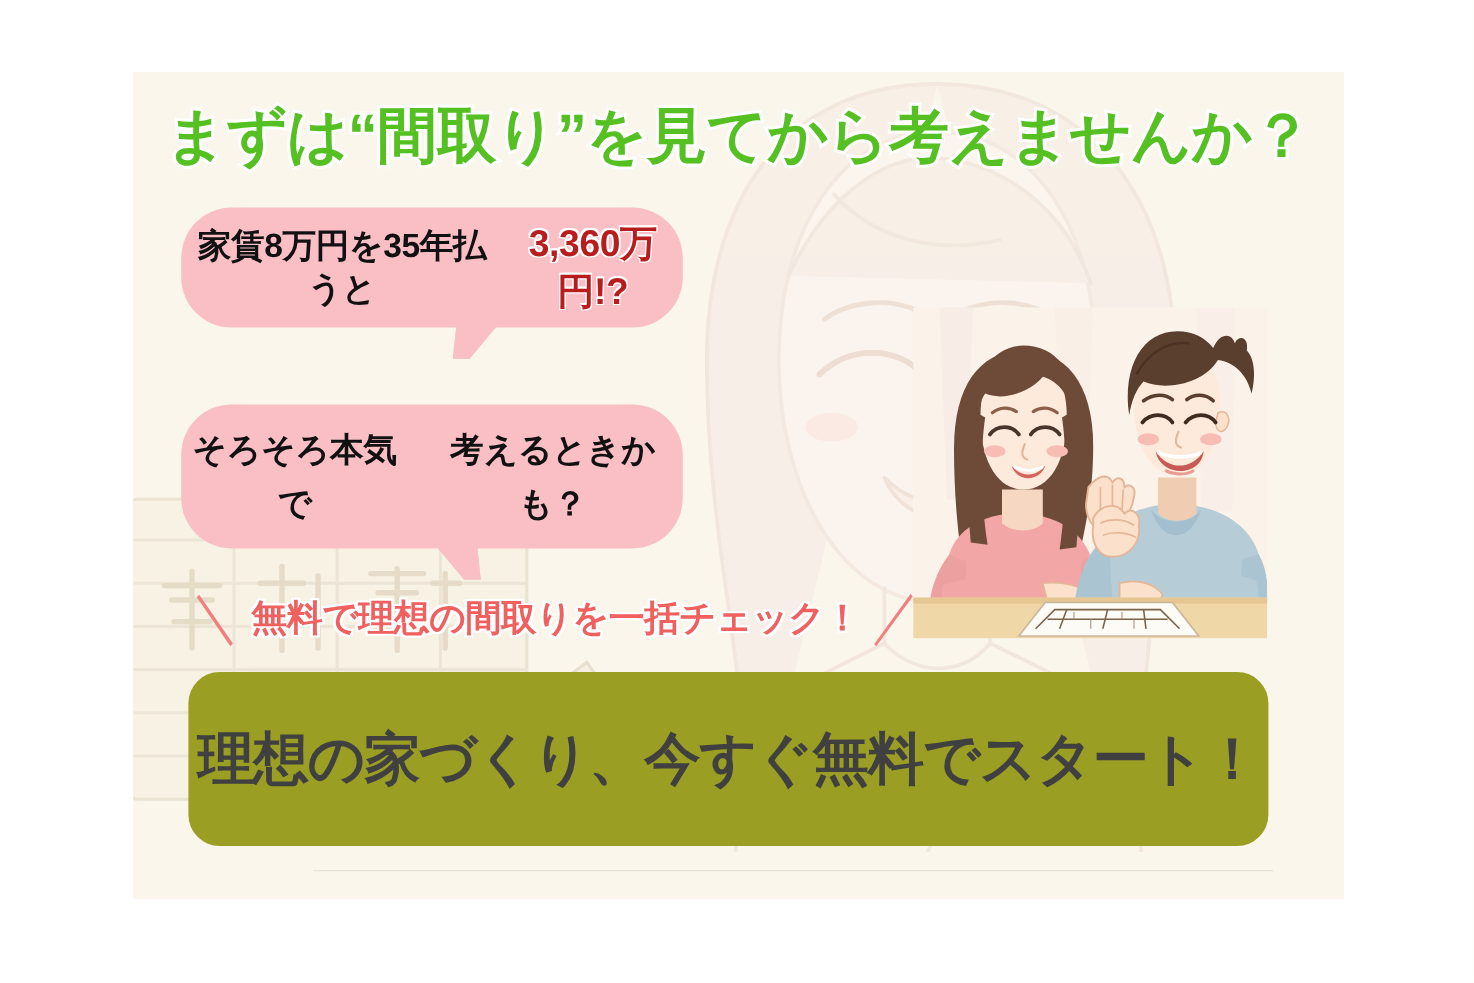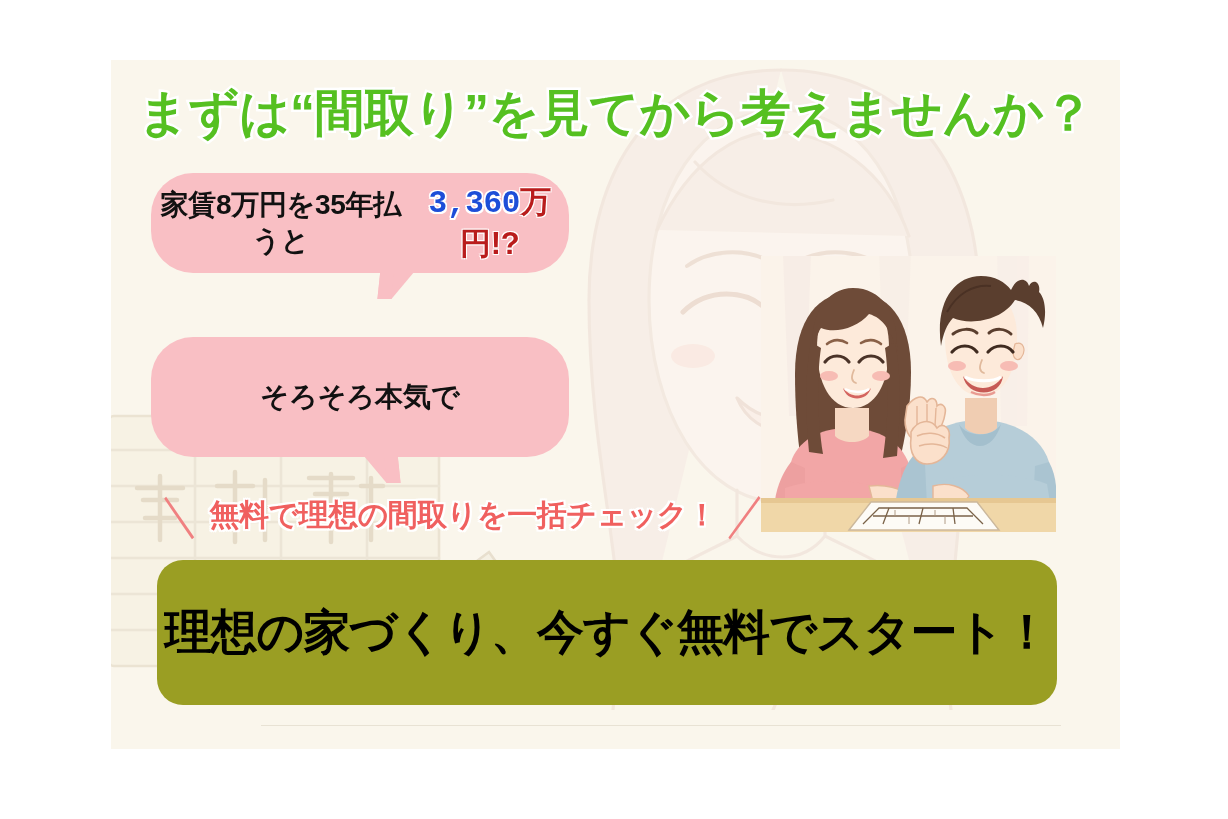--- a/index.html
+++ b/index.html
@@ -123,27 +123,26 @@
     left: 212px;
     bottom: -26px;
     border-right: 14px solid #f9bfc4;
     border-left: 22px solid transparent;
     border-top: 30px solid #f9bfc4;
     border-bottom: 0;
     transform: skewX(6deg);
   }
 
   .num-red {
-    color: #1d4ed8;
+    color: #b91c1c;
     text-shadow:
       1.5px 1.5px 0 #ffffff, -1.5px -1.5px 0 #ffffff,
       1.5px -1.5px 0 #ffffff, -1.5px 1.5px 0 #ffffff,
       0 1.5px 0 #ffffff, 0 -1.5px 0 #ffffff,
       1.5px 0 0 #ffffff, -1.5px 0 0 #ffffff;
-    font-family: Liberation Mono, monospace;
   }
   .num-blk {
     color: #b91c1c;
     text-shadow:
       1px 1px 0 #ffffff, -1px -1px 0 #ffffff,
       1px -1px 0 #ffffff, -1px 1px 0 #ffffff;
   }
 
   
   .free-strip {
@@ -189,21 +188,21 @@
     background: #9a9e23;
     border-radius: 26px;
     border: none;
     display: flex;
     align-items: center;
     justify-content: center;
     cursor: pointer;
     font-family: inherit;
   }
   .cta-button .cta-label {
-    color: #000000;
+    color: #404040;
     font-size: 47px;
     font-weight: 700;
     letter-spacing: -1px;
     white-space: nowrap;
   }
 
   
   .divider {
     position: absolute;
     left: 150px;
@@ -284,20 +283,21 @@
     <div class="bubble" id="bubble-rent">
       <span class="line-1">家賃8万円を35年払うと</span>
       <span class="line-2">
         <span class="num-red">3,360</span><span class="num-blk">万円!?</span>
       </span>
       <span class="tail"></span>
     </div>
 
     <div class="bubble" id="bubble-serious">
       <span>そろそろ本気で</span>
+      <span>考えるときかも？</span>
       <span class="tail"></span>
     </div>
 
     <div class="free-strip">
       <span class="slash left">＼</span>
       <span class="free-text">無料で理想の間取りを一括チェック！</span>
       <span class="slash right">／</span>
     </div>
 
     <button class="cta-button">

